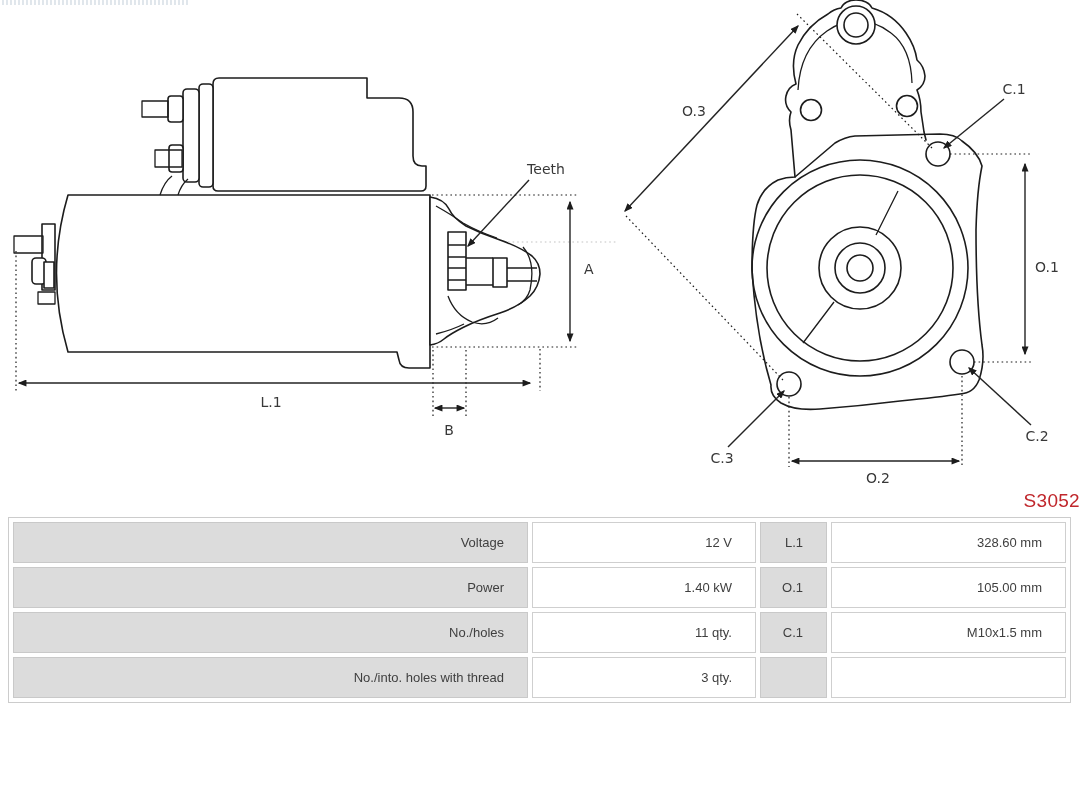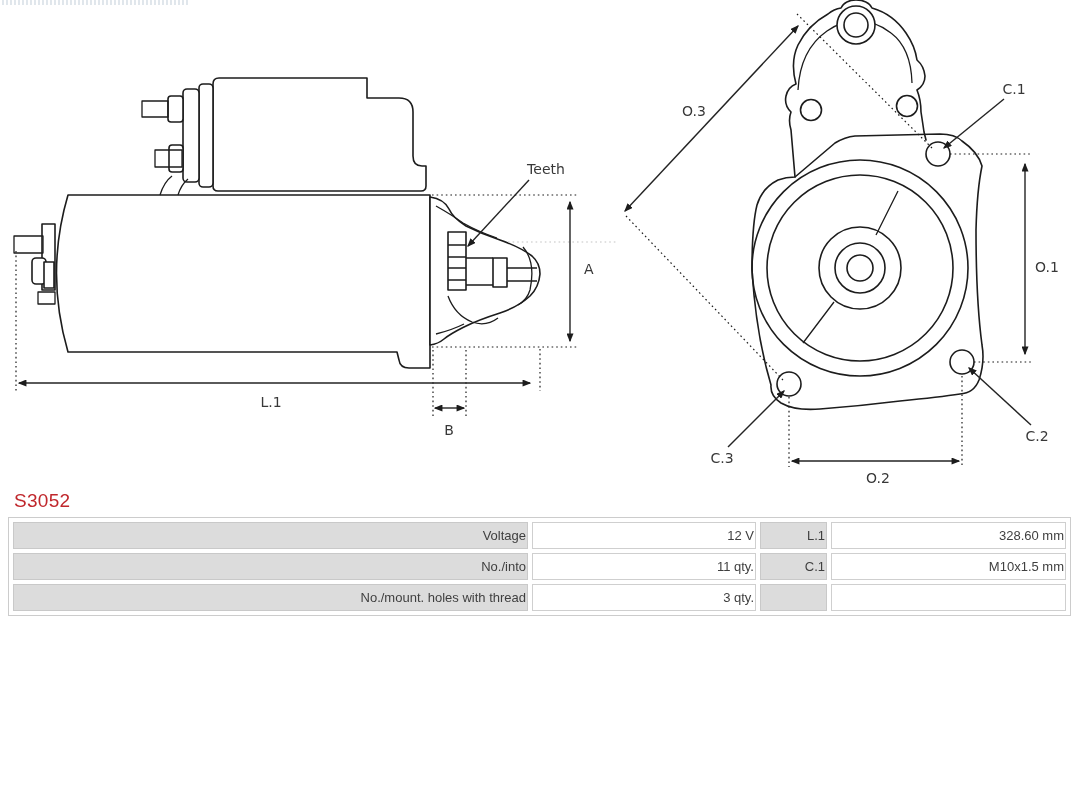--- a/index.html
+++ b/index.html
@@ -13,26 +13,26 @@
 
   .ln{fill:none;stroke:#1c1c1c;stroke-width:1.6;stroke-linejoin:round;stroke-linecap:round;}
   .fw{fill:#ffffff;stroke:#1c1c1c;stroke-width:1.6;stroke-linejoin:round;}
   .thin{fill:none;stroke:#1c1c1c;stroke-width:1.3;stroke-linejoin:round;}
   .dot{fill:none;stroke:#1c1c1c;stroke-width:1.2;stroke-dasharray:1.6 3;}
   .dotfaint{fill:none;stroke:#c4c4c4;stroke-width:1.1;stroke-dasharray:1.6 3;}
   .dim{fill:none;stroke:#232323;stroke-width:1.4;}
   text.lbl{font-family:"DejaVu Sans",sans-serif;font-size:14px;fill:#383838;}
 
   .part-number{margin:4px 0 0 14px;font-size:19px;line-height:22px;letter-spacing:.3px;
-    color:#c0272c;font-family:"Liberation Sans",sans-serif;}
+    color:#c0272c;font-family:"Liberation Sans",sans-serif;text-align:right;}
 
   table.spec{border-collapse:separate;border-spacing:4px;border:1px solid #cccccc;
     margin:5px 0 0 8px;table-layout:fixed;width:1063px;font-size:13px;color:#3f3f3f;}
   table.spec td{box-sizing:border-box;border:1px solid #cfcfcf;text-align:right;
-    padding:5px 1px 5px 4px;height:27px;white-space:nowrap;overflow:hidden;background:#fff;}
+    padding:5px 23px 5px 4px;height:41px;white-space:nowrap;overflow:hidden;background:#fff;}
   table.spec td.g{background:#dcdcdc;border-color:#c9c9c9;}
 </style>
 </head>
 <body>
 
 <div class="stage">
 
   <div class="watermark"></div>
 
   <svg class="drawings" width="1080" height="486" viewBox="0 0 1080 486">
@@ -173,27 +173,33 @@
           <col style="width:235px">
       </colgroup>
       <tbody>
         <tr>
           <td class="g">Voltage</td>
           <td>12 V</td>
           <td class="g">L.1</td>
           <td>328.60 mm</td>
         </tr>
         <tr>
-          <td class="g">No./into</td>
+          <td class="g">Power</td>
+          <td>1.40 kW</td>
+          <td class="g">O.1</td>
+          <td>105.00 mm</td>
+        </tr>
+        <tr>
+          <td class="g">No./holes</td>
           <td>11 qty.</td>
           <td class="g">C.1</td>
           <td>M10x1.5 mm</td>
         </tr>
         <tr>
-          <td class="g">No./mount. holes with thread</td>
+          <td class="g">No./into. holes with thread</td>
           <td>3 qty.</td>
           <td class="g"></td>
           <td></td>
         </tr>
       </tbody>
     </table>
   </div>
 </div>
 
 </body></html>

